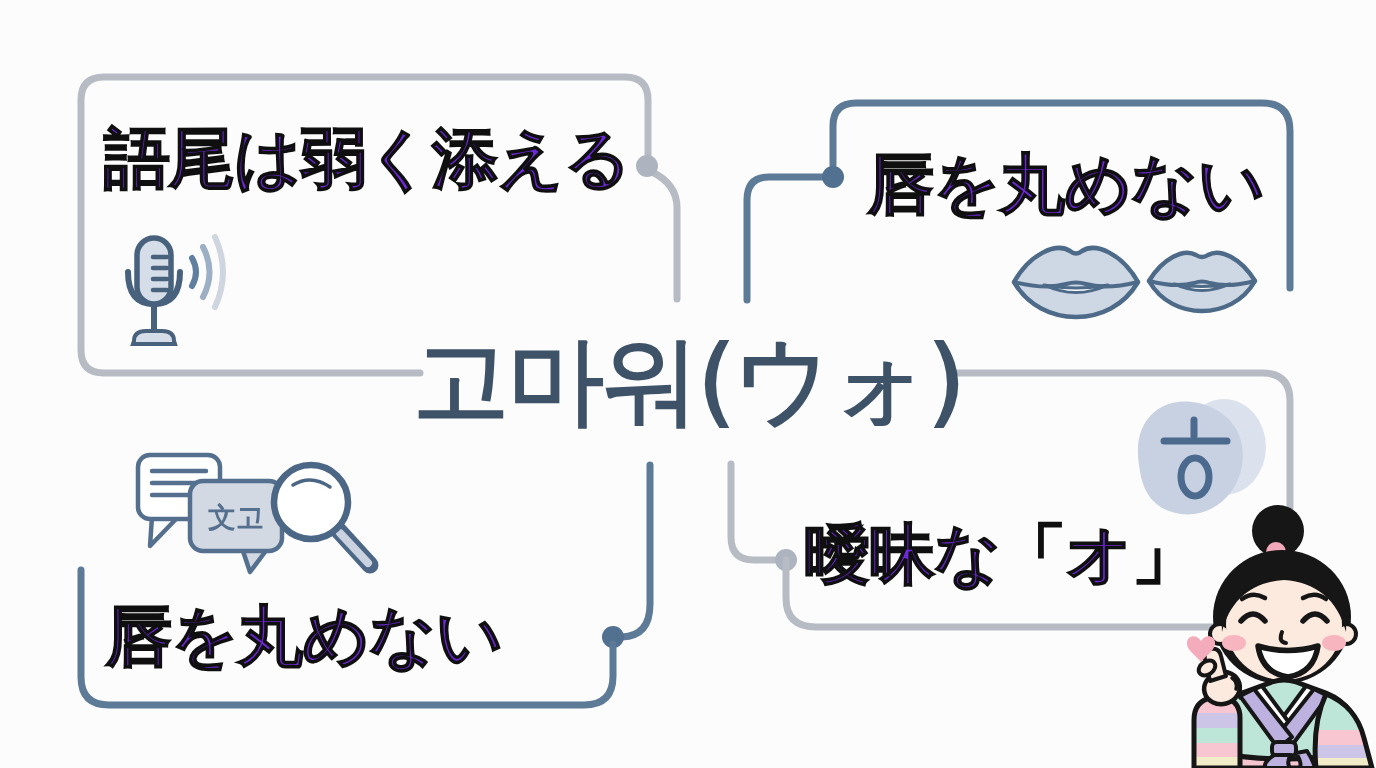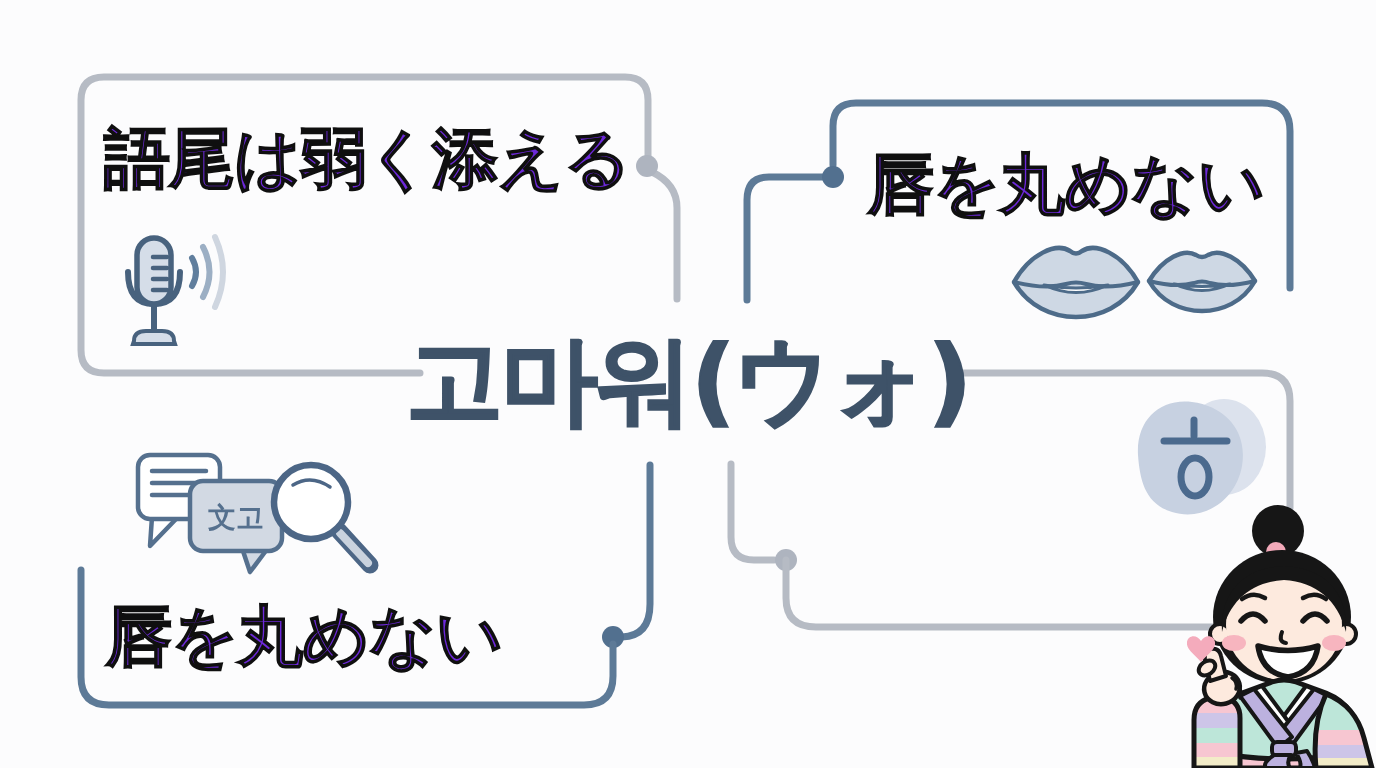--- a/index.html
+++ b/index.html
@@ -9,21 +9,21 @@
     font-family:"DejaVu Sans","Liberation Sans",sans-serif;
   }
   #scene{position:absolute;left:0;top:0;width:1376px;height:768px;}
   .topic-label{
     position:absolute; font-weight:900; font-size:66px; line-height:1;
     color:#6d28d9; letter-spacing:-1px; white-space:nowrap;
     -webkit-text-stroke:1.5px #0f0f0f;
   }
   #center-title{
     position:absolute; left:0; top:330px; width:1376px; text-align:center;
-    font-weight:700; font-size:97px; line-height:1.05; color:#3e5268;
+    font-weight:400; font-size:97px; line-height:1.05; color:#3e5268;
     letter-spacing:-2px; white-space:nowrap;
     -webkit-text-stroke:2px #3e5268;
   }
   .bubble-glyph{ font-weight:bold; font-family:"DejaVu Sans","Liberation Sans",sans-serif; }
 </style>
 </head>
 <body>
 
 <div id="canvas">
 
@@ -185,16 +185,17 @@
       <path d="M 1201,662 C 1193,653 1186,649 1187,642 C 1188,635 1197,634 1201,641 C 1205,634 1214,635 1215,642 C 1216,649 1209,653 1201,662 Z" fill="#f4abbc"></path>
     </g>
   </svg>
 
   <div class="topic-label" style="left:104px; top:126px;">語尾は弱く添える</div>
 
   <div class="topic-label" style="left:856px; top:152px;margin-left:12px;">唇を丸めない</div>
 
   <div class="topic-label" style="left:106px; top:604px;">唇を丸めない</div>
 
+  <div class="topic-label" style="left:804px; top:522px;">曖昧な「オ」</div>
 
   <div id="center-title">고마워(ウォ)</div>
 
 </div>
 
 </body></html>

